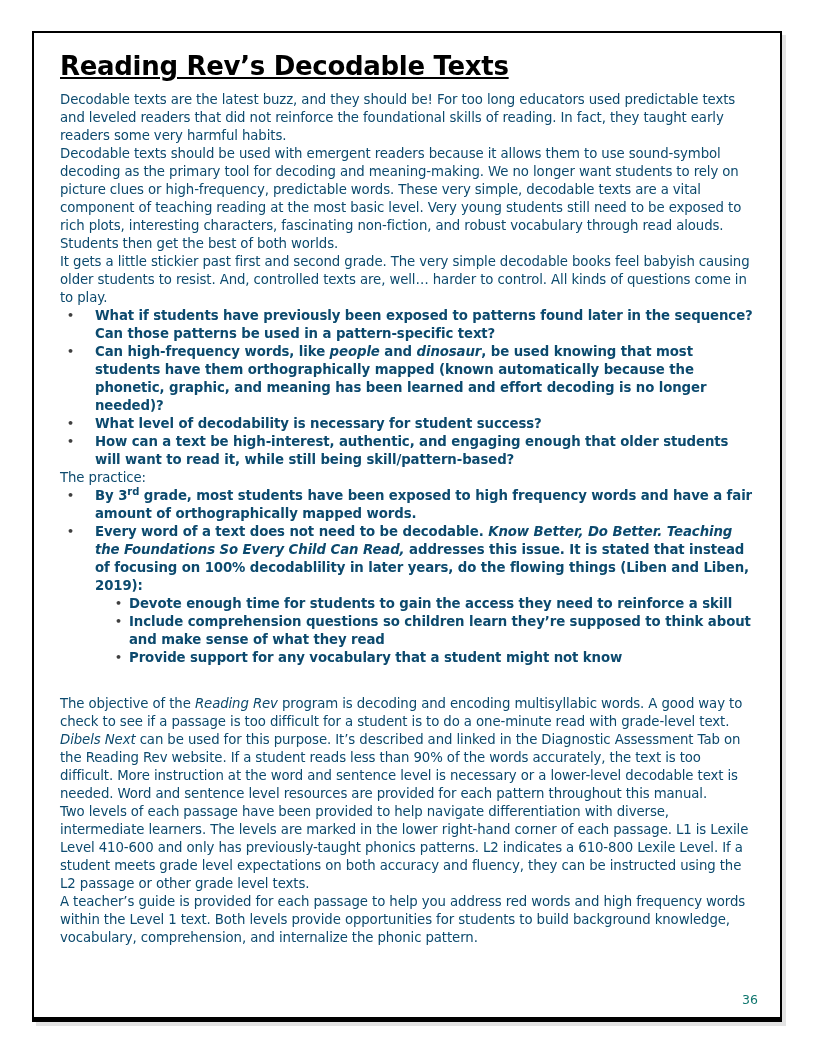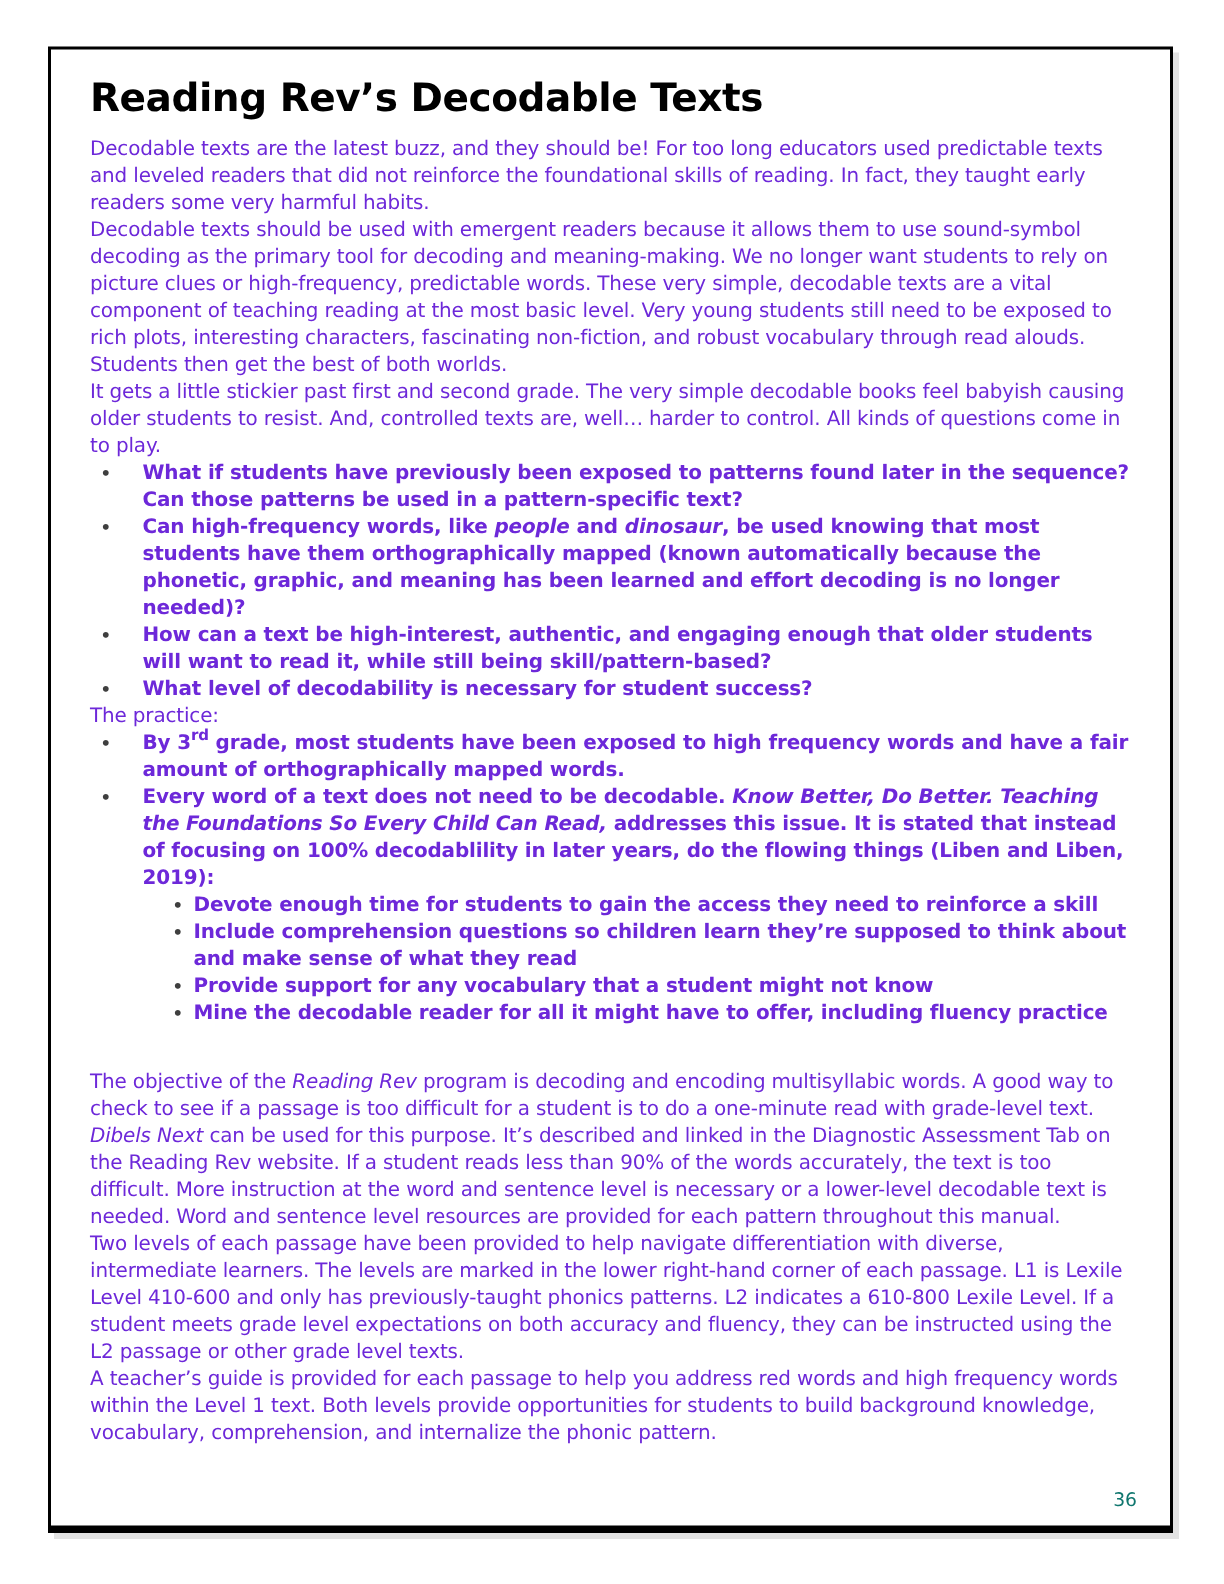--- a/index.html
+++ b/index.html
@@ -28,26 +28,27 @@
     padding: 18px 24px 0 26px;
     overflow: hidden;
   }
   h1.doc-title {
     margin: 0 0 10px 0;
     font-size: 26px;
     line-height: 30px;
     font-weight: bold;
     color: #000000;
     letter-spacing: -0.3px;
+    text-decoration: underline;
   }
   .doc-body p.para,
   .doc-body li {
     font-size: 13.3px;
     line-height: 18px;
-    color: #6d28d9;
+    color: #0c4a6e;
     letter-spacing: -0.1px;
   }
   .doc-body p.para { margin: 0; }
   .doc-body .gap { margin-bottom: 28px; }
   .blist {
     list-style: none;
     margin: 0;
     padding: 0;
   }
   .blist li {
@@ -88,33 +89,32 @@
 <div class="frame">
   <h1 class="doc-title">Reading Rev’s Decodable Texts</h1>
 
   <div class="doc-body">
       <p class="para gap">Decodable texts are the latest buzz, and they should be! For too long educators used predictable texts and leveled readers that did not reinforce the foundational skills of reading. In fact, they taught early readers some very harmful habits.</p>
       <p class="para gap">Decodable texts should be used with emergent readers because it allows them to use sound-symbol decoding as the primary tool for decoding and meaning-making. We no longer want students to rely on picture clues or high-frequency, predictable words. These very simple, decodable texts are a vital component of teaching reading at the most basic level. Very young students still need to be exposed to rich plots, interesting characters, fascinating non-fiction, and robust vocabulary through read alouds. Students then get the best of both worlds.</p>
       <p class="para">It gets a little stickier past first and second grade. The very simple decodable books feel babyish causing older students to resist. And, controlled texts are, well… harder to control. All kinds of questions come in to play.</p>
       <ul class="blist lvl1">
         <li>What if students have previously been exposed to patterns found later in the sequence? Can those patterns be used in a pattern-specific text?</li>
         <li>Can high-frequency words, like <em>people</em> and <em>dinosaur</em>, be used knowing that most students have them orthographically mapped (known automatically because the phonetic, graphic, and meaning has been learned and effort decoding is no longer needed)?</li>
+        <li>What level of decodability is necessary for student success?</li>
         <li>How can a text be high-interest, authentic, and engaging enough that older students will want to read it, while still being skill/pattern-based?</li>
-        <li>What level of decodability is necessary for student success?</li>
       </ul>
       <p class="para">The practice:</p>
       <ul class="blist lvl1">
         <li>By 3<sup>rd</sup> grade, most students have been exposed to high frequency words and have a fair amount of orthographically mapped words.</li>
         <li>Every word of a text does not need to be decodable. <em>Know Better, Do Better. Teaching the Foundations So Every Child Can Read,</em> addresses this issue. It is stated that instead of focusing on 100% decodablility in later years, do the flowing things (Liben and Liben, 2019):</li>
       </ul>
       <ul class="blist lvl2 gap">
         <li>Devote enough time for students to gain the access they need to reinforce a skill</li>
         <li>Include comprehension questions so children learn they’re supposed to think about and make sense of what they read</li>
         <li>Provide support for any vocabulary that a student might not know</li>
-        <li>Mine the decodable reader for all it might have to offer, including fluency practice</li>
       </ul>
       <p class="para gap">The objective of the <em>Reading Rev</em> program is decoding and encoding multisyllabic words. A good way to check to see if a passage is too difficult for a student is to do a one-minute read with grade-level text. <em>Dibels Next</em> can be used for this purpose. It’s described and linked in the Diagnostic Assessment Tab on the Reading Rev website. If a student reads less than 90% of the words accurately, the text is too difficult. More instruction at the word and sentence level is necessary or a lower-level decodable text is needed. Word and sentence level resources are provided for each pattern throughout this manual.</p>
       <p class="para gap">Two levels of each passage have been provided to help navigate differentiation with diverse, intermediate learners. The levels are marked in the lower right-hand corner of each passage. L1 is Lexile Level 410-600 and only has previously-taught phonics patterns. L2 indicates a 610-800 Lexile Level. If a student meets grade level expectations on both accuracy and fluency, they can be instructed using the L2 passage or other grade level texts.</p>
       <p class="para">A teacher’s guide is provided for each passage to help you address red words and high frequency words within the Level 1 text. Both levels provide opportunities for students to build background knowledge, vocabulary, comprehension, and internalize the phonic pattern.</p>
     </div>
 
   <div class="page-number">36</div>
 </div>
 
 </body></html>

